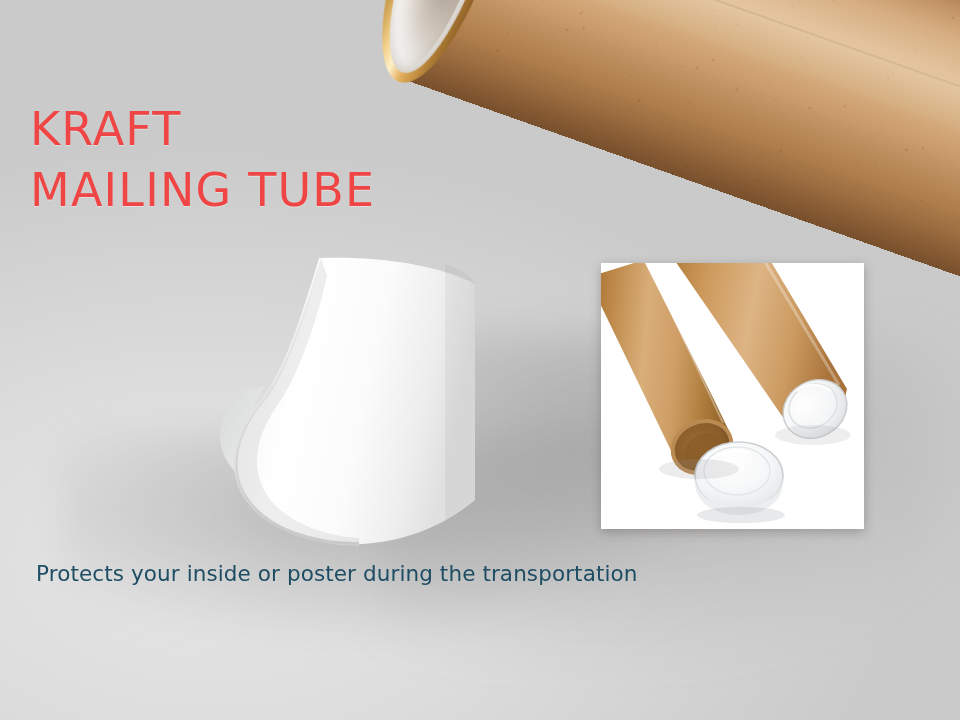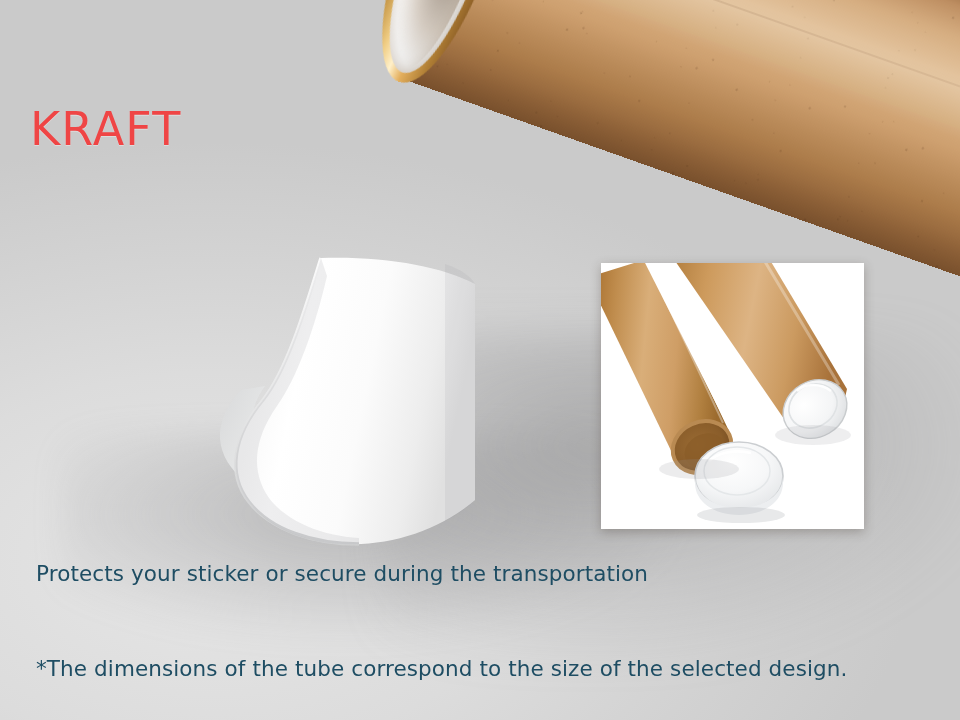--- a/index.html
+++ b/index.html
@@ -325,21 +325,21 @@
         </g>
 
         <ellipse cx="98" cy="206" rx="40" ry="10" fill="rgba(150,152,156,.18)"></ellipse>
         <ellipse cx="212" cy="172" rx="38" ry="10" fill="rgba(150,152,156,.16)"></ellipse>
       </svg>
     </div>
   </div>
 
   <div class="title">
     <span>KRAFT</span>
+    <span class="l2">MAILING TUBE</span>
   </div>
 
   <div class="body-copy">
-    <div>Protects your sticker or secure during the transportation</div>
-  </div>
-
-  <div class="footnote">*The dimensions of the tube correspond to the size of the selected design.</div>
+    <div>Protects your inside or poster during the transportation</div>
+  </div>
+
 
 </div>
 
 </body></html>

